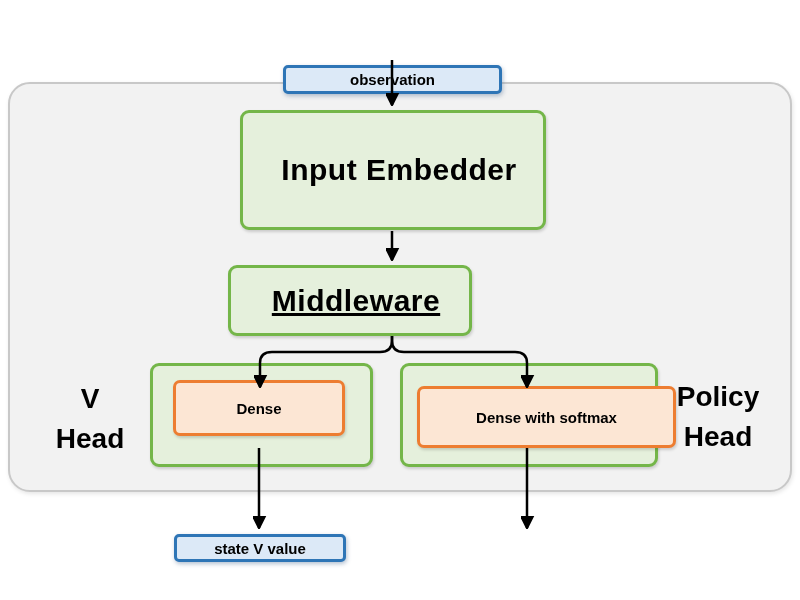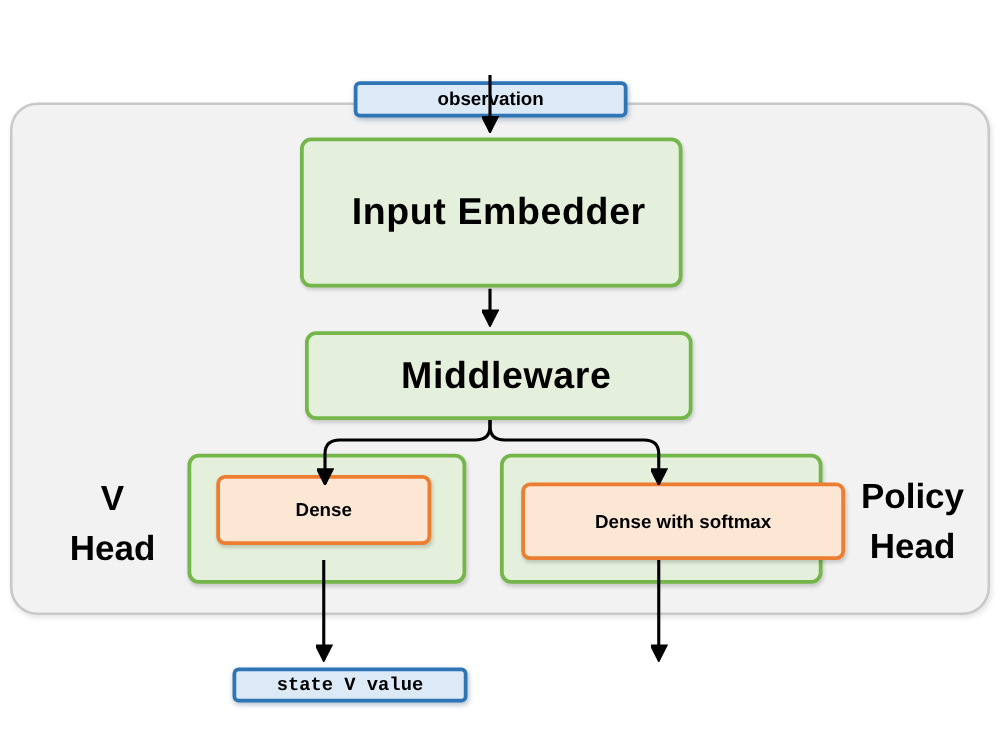--- a/index.html
+++ b/index.html
@@ -84,39 +84,39 @@
   <div class="frame"></div>
 
   <div class="box io" style="left:283px; top:31px; width:219px; height:29px;margin-top:34px;">
     <span>observation</span>
   </div>
 
   <div class="box layer big-label" style="left:240px; top:110px; width:306px; height:120px;">
     <span>Input Embedder</span>
   </div>
 
-  <div class="box layer big-label" style="left:244px; top:265px; width:310px; height:71px;">
+  <div class="box layer big-label" style="left:228px; top:265px; width:244px; height:71px;text-decoration:underline;">
     <span>Middleware</span>
   </div>
 
   <div class="box layer" style="left:150px; top:363px; width:223px; height:104px;"></div>
   <div class="box head-inner" style="left:173px; top:380px; width:172px; height:56px;">
     <span class="title">Dense</span>
   </div>
   <div class="side-label" style="left:28px; top:379px; width:124px;">V
 Head</div>
 
   <div class="box layer" style="left:400px; top:363px; width:258px; height:104px;"></div>
   <div class="box head-inner" style="left:417px; top:386px; width:259px; height:62px;">
     <span class="title">Dense with softmax</span>
   </div>
-  <div class="side-label" style="left:655px; top:377px; width:126px;margin-left:12px;">Policy
+  <div class="side-label" style="left:655px; top:377px; width:126px;">Policy
 Head</div>
 
-  <div class="box io" style="left:186px; top:534px; width:188px; height:28px;font-family:Liberation Mono, monospace;">
+  <div class="box io" style="left:174px; top:534px; width:172px; height:28px;">
     <span>state V value</span>
   </div>
 
   <svg class="connectors" viewBox="0 0 800 600">
     <defs>
       <marker id="ah" markerWidth="5.5" markerHeight="5.5" refX="5" refY="3" orient="auto">
         <path d="M0,0 L6,3 L0,6 Z"></path>
       </marker>
     </defs>
     <path class="link" marker-end="url(#ah)" d="M392,60 V105"></path>

